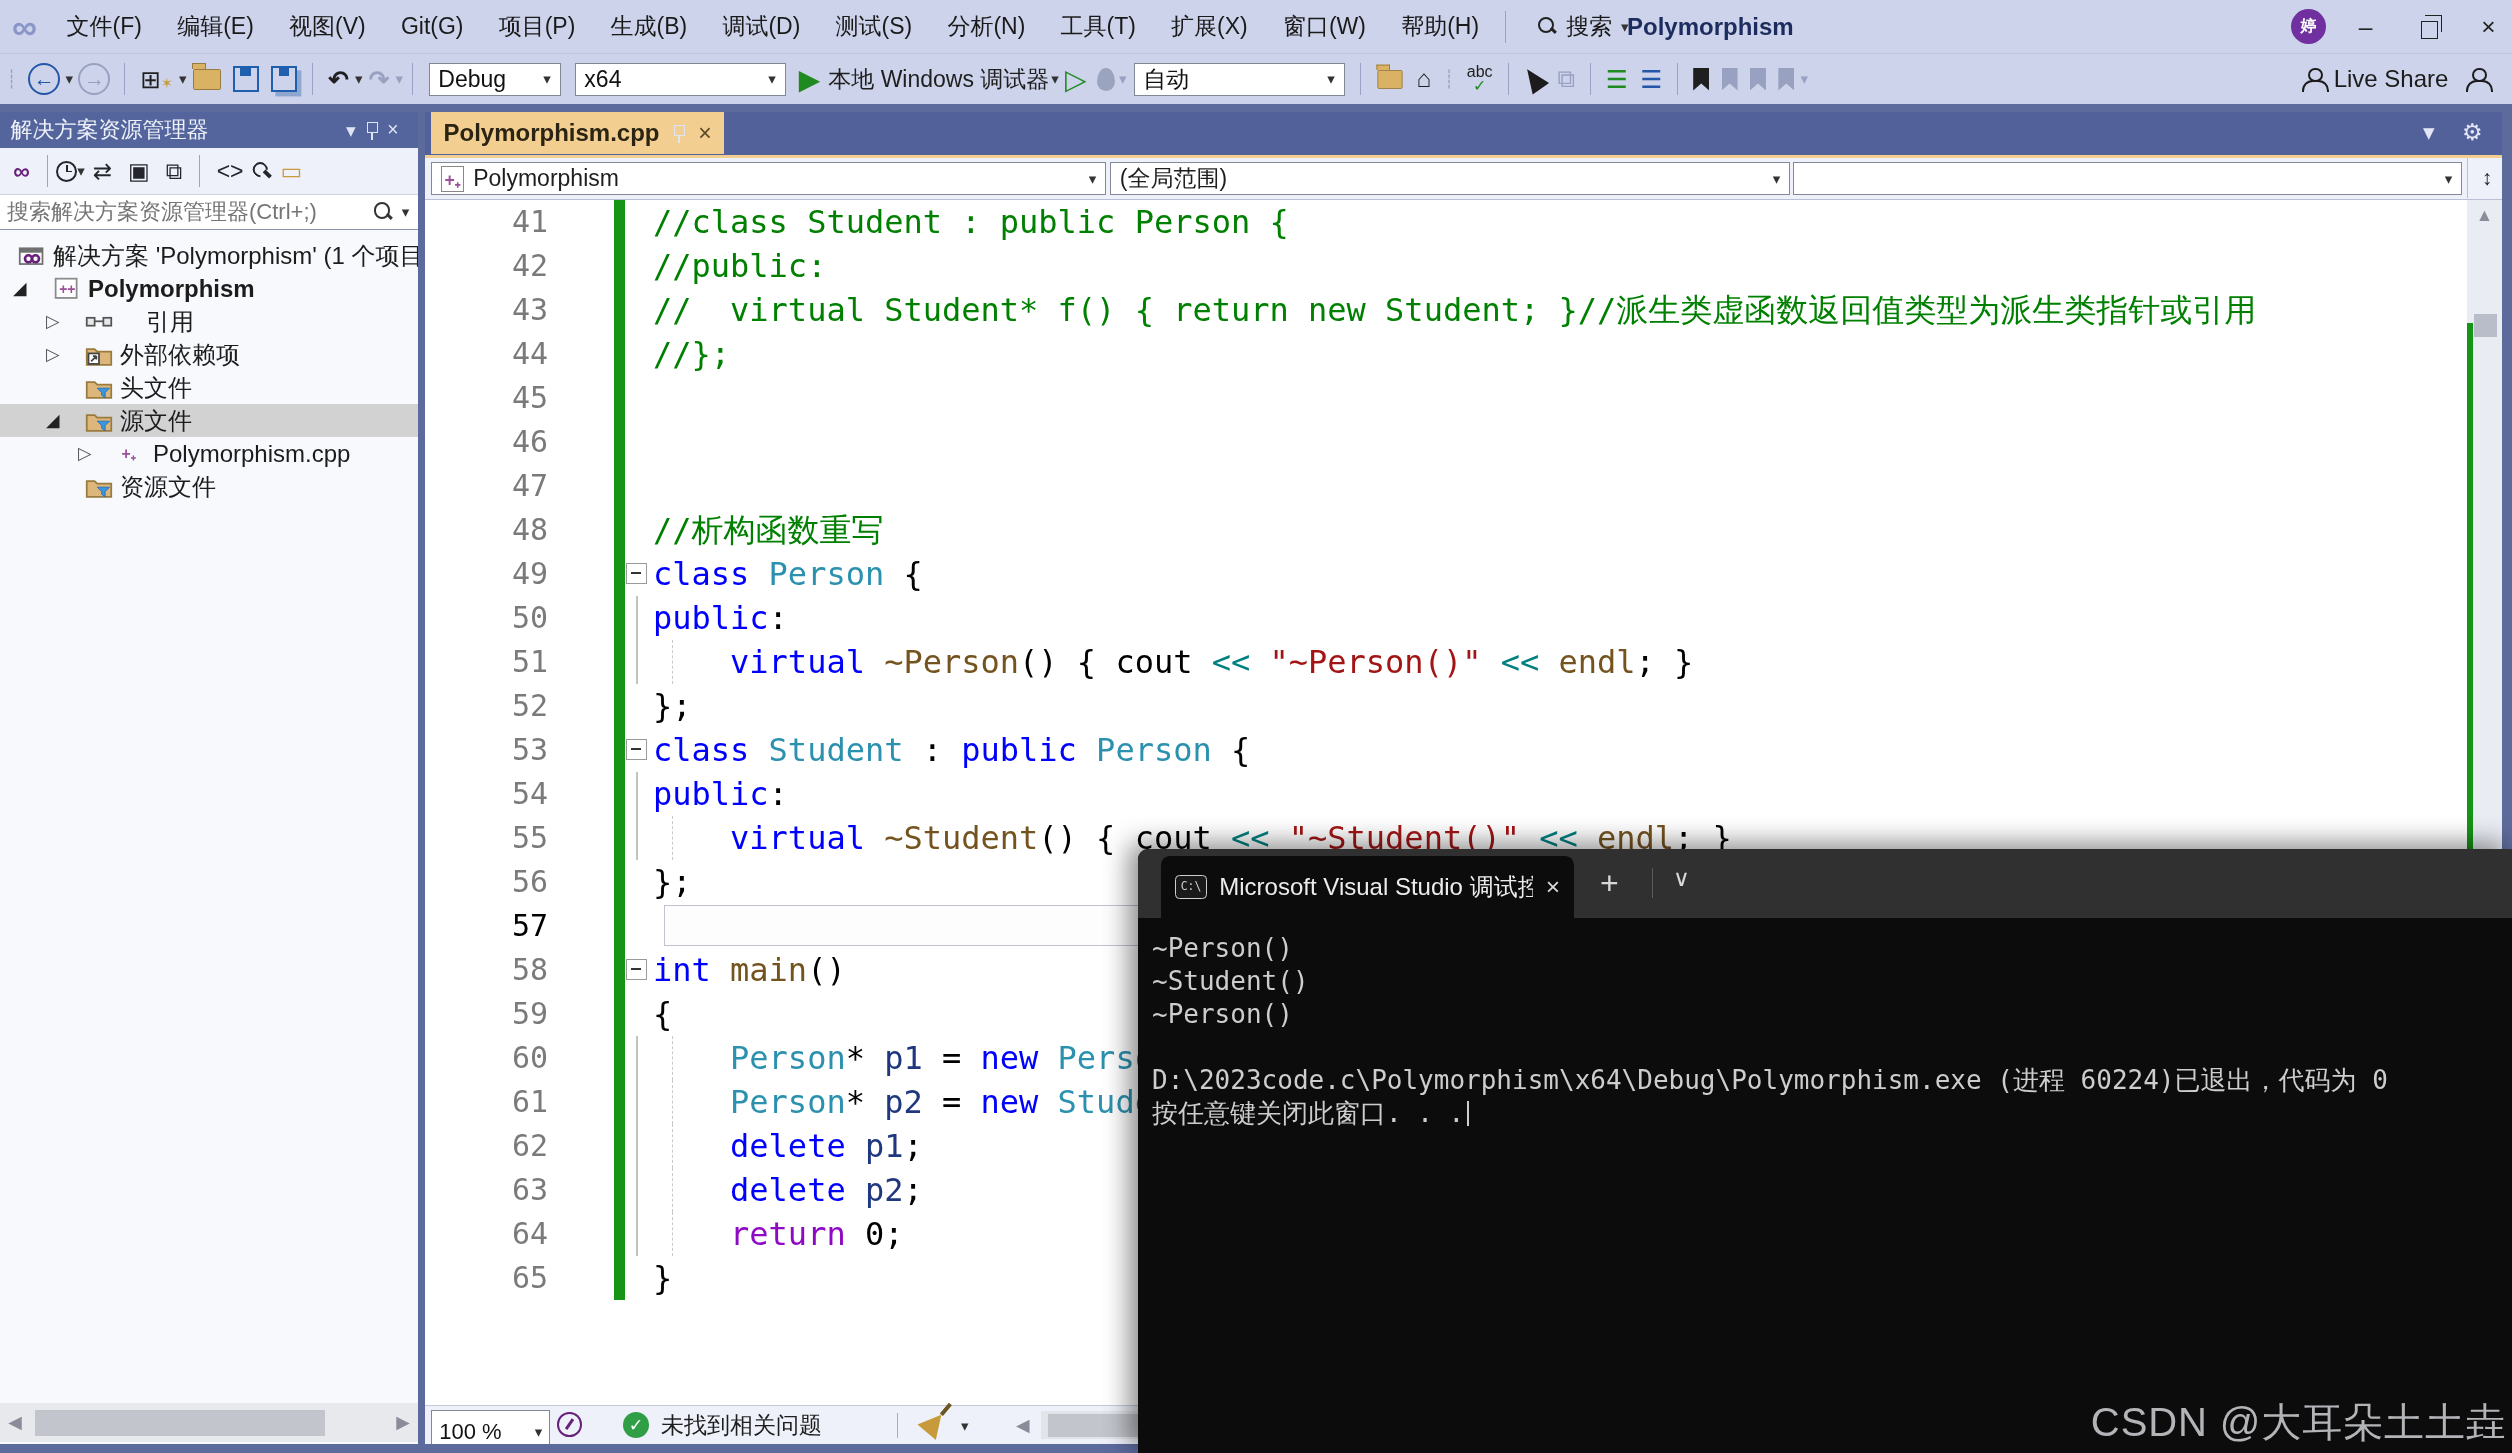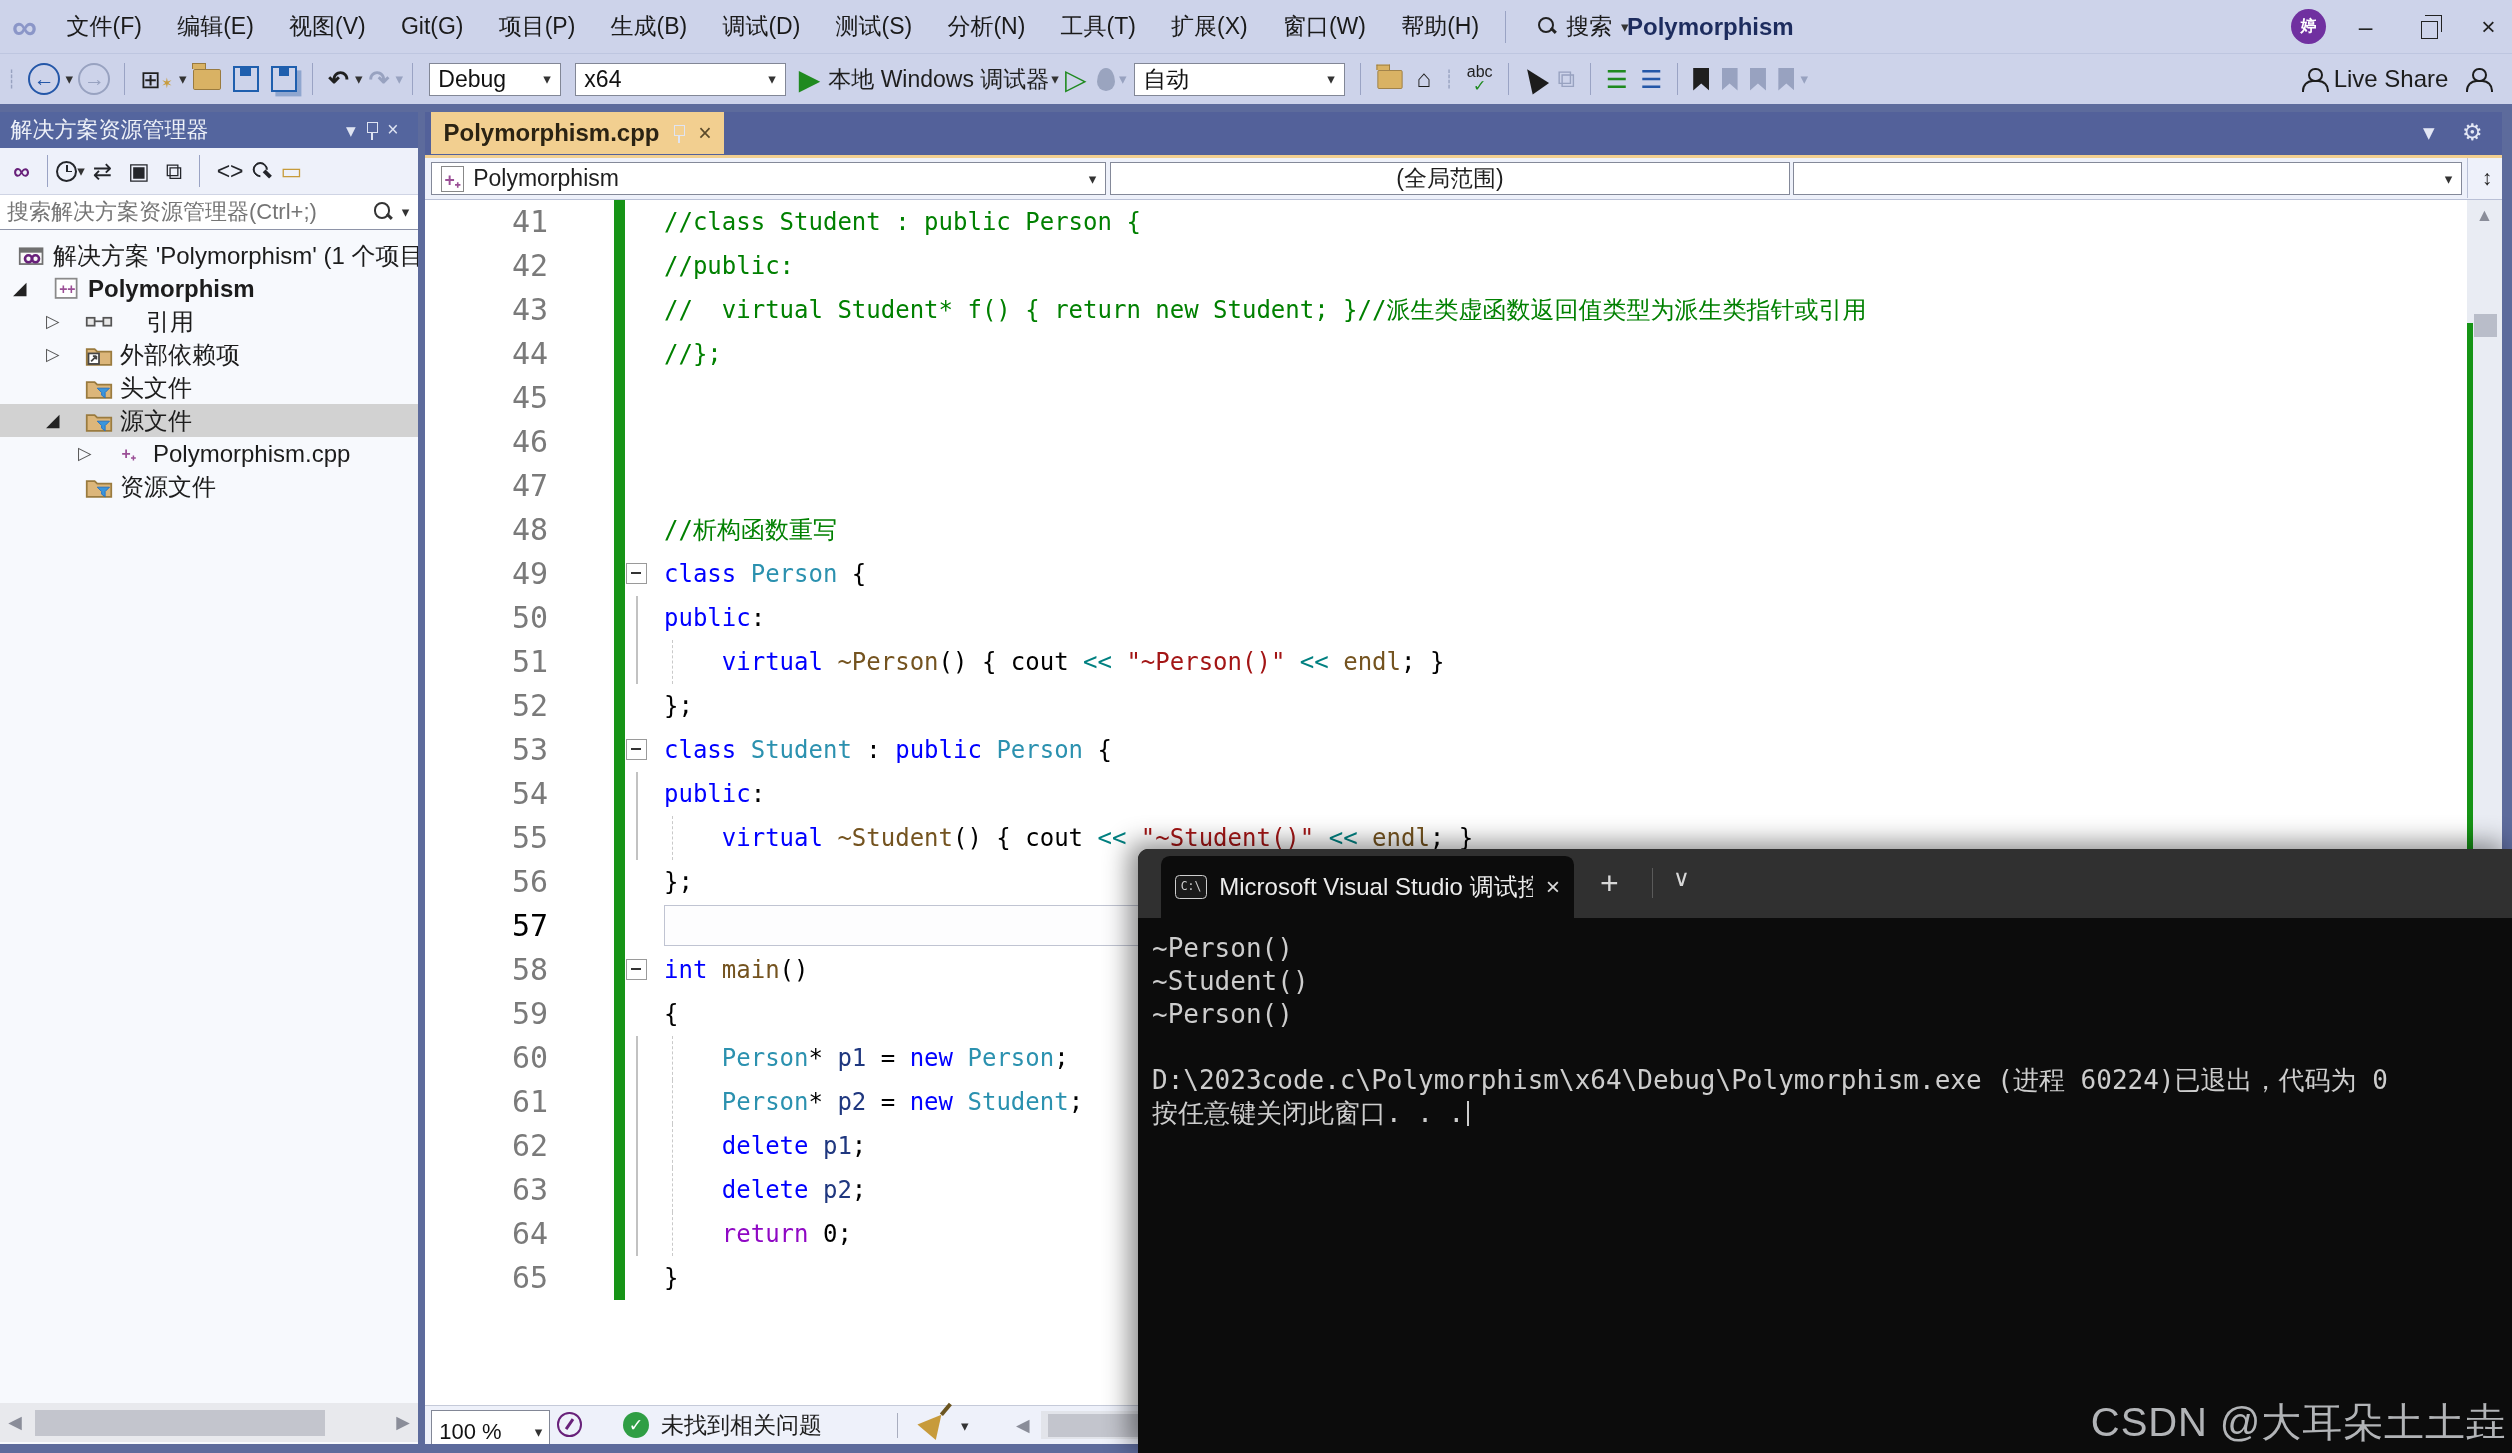--- a/index.html
+++ b/index.html
@@ -138,21 +138,21 @@
   .code-row { position:relative; height:44px; }
   .ln { position:absolute; left:0; top:0; width:123px; text-align:right; font-size:30px;
         line-height:44px; color:#7a7a7a; }
   .ln.cur { color:#000; }
   .chbar { position:absolute; left:189px; top:0; width:10.6px; height:44px; background:#169416; }
   .foldbox { position:absolute; left:201px; top:11.4px; width:21px; height:21px; border:1.8px solid #9a9a9a;
              background:#fff; }
   .foldbox::after { content:""; position:absolute; left:3.5px; top:8px; width:10.6px; height:1.8px; background:#333; }
   .structline { position:absolute; left:211px; top:0; width:1.8px; height:44px; background:#c2c2c2; }
   .guide { position:absolute; left:247px; top:0; width:0; height:44px; border-left:1.8px dashed #c9c9c9; }
-  .codetext { position:absolute; left:239px; top:0; font-size:24px; line-height:44px; white-space:pre; }
+  .codetext { position:absolute; left:228px; top:0; font-size:32px; line-height:44px; white-space:pre; }
   .curbox { position:absolute; left:239px; top:0.9px; width:475px; height:41px; border:1.8px solid #c0c4d2;
             background:#fdfdfe; }
   .tok-cm{color:#008000} .tok-kw{color:#0000ff} .tok-ctl{color:#8f08c4} .tok-ty{color:#2b91af}
   .tok-fn{color:#74531f} .tok-st{color:#a31515} .tok-op{color:#008080} .tok-pl{color:#000}
   .tok-var{color:#1f377f}
 
   #editor-vscroll { position:absolute; left:2467px; top:200px; width:35px; height:1205px; background:#e9ecf3; }
   #editor-vscroll .up { text-align:center; color:#8a8d99; font-size:17.6px; line-height:30px; }
   #vthumb { position:absolute; left:7px; top:114px; width:23px; height:23px; background:#b9bdc9; }
   #vgreen { position:absolute; left:0; top:123px; width:6.2px; bottom:0; background:#169416; }
@@ -407,21 +407,21 @@
       <span class="tab-close">×</span>
     </div>
     <span class="strip-ico" style="left:1998px;">▾</span>
     <span class="strip-ico" style="left:2037px;">⚙</span>
   </div>
   <div id="navbar">
     <div class="nav-combo" style="left:6.2px; width:675px;">
       <span><span class="proj-chip">+₊</span><span>Polymorphism</span></span>
       <span class="caret">▾</span>
     </div>
-    <div class="nav-combo" style="left:685px; width:680px;flex-direction:column;">
+    <div class="nav-combo" style="left:685px; width:680px;">
       <span>(全局范围)</span>
       <span class="caret">▾</span>
     </div>
     <div class="nav-combo" style="left:1368px; width:669px;">
       <span></span>
         <span class="caret">▾</span>
     </div>
     <div id="nav-splitter">↕</div>
   </div>
   <div id="editor-body">

